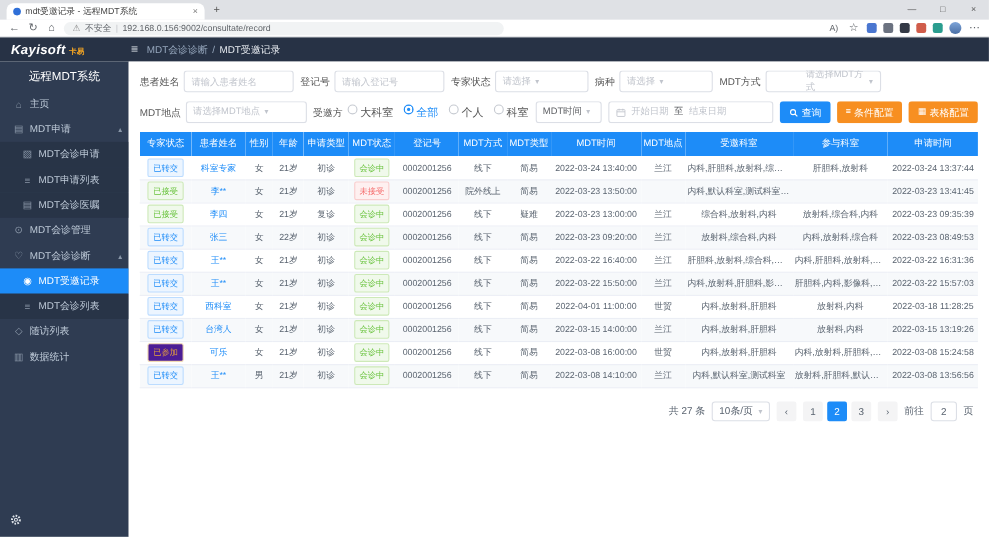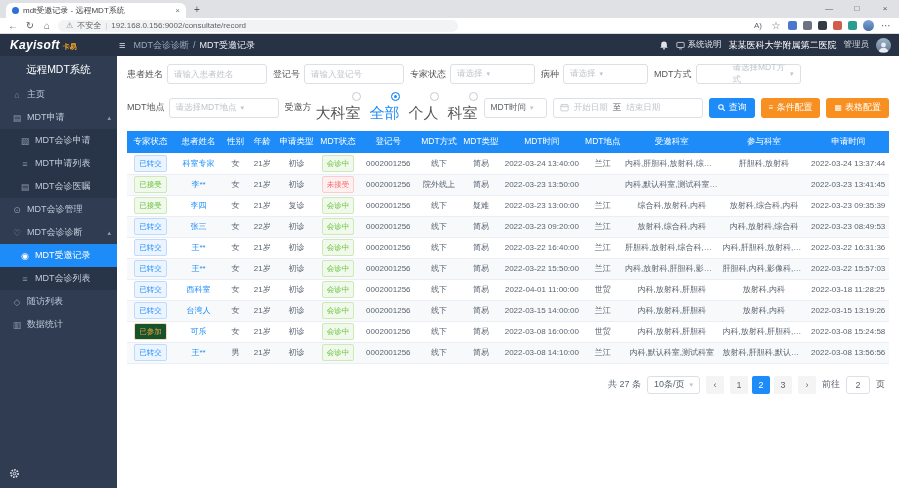--- a/index.html
+++ b/index.html
@@ -62,41 +62,41 @@
   .filter-row{display:flex;align-items:center;gap:6px;margin-bottom:8px;overflow:hidden;flex:none;}
   .f-group{display:flex;align-items:center;gap:4px;flex:none;}
   .f-label{font-size:9px;color:#555;white-space:nowrap;}
   .f-input{height:20px;border:1px solid #dcdfe6;border-radius:3px;padding:0 6px;font-size:8.5px;color:#333;font-family:inherit;outline:none;}
   .f-input::placeholder{color:#c0c4cc;}
   .f-select{height:20px;border:1px solid #dcdfe6;border-radius:3px;display:flex;align-items:center;justify-content:flex-start;gap:4px;padding:0 6px;font-size:8.5px;color:#c0c4cc;background:#fff;cursor:pointer;}
   .f-select.dark{color:#606266;}
   .chev{color:#c0c4cc;font-size:7px;}
   .w100{width:100px;} .w85{width:85px;} .w105{width:105px;padding-left:36px;} .w110{width:110px;} .w66{width:66px;}
   .radio-group{display:flex;align-items:center;gap:9px;flex:none;}
-  .radio{display:flex;align-items:flex-end;gap:3px;font-size:15px;color:#555;cursor:pointer;flex-direction:column;}
+  .radio{display:flex;align-items:flex-start;gap:3px;font-size:10px;color:#555;cursor:pointer;}
   .rdot{width:9px;height:9px;border:1px solid #c6cad1;border-radius:50%;background:#fff;flex:none;}
   .radio.checked .rdot{border-color:#1d8cf8;background:#1d8cf8;box-shadow:inset 0 0 0 2px #fff;}
   .radio.checked .rlabel{color:#1d8cf8;}
   .daterange{height:20px;border:1px solid #dcdfe6;border-radius:3px;display:flex;align-items:center;gap:5px;padding:0 6px;font-size:8.5px;color:#c0c4cc;width:150px;flex:none;}
   .dr-sep{color:#606266;}
   .btn{height:20px;border:none;border-radius:3px;display:flex;align-items:center;gap:3px;padding:0 8px;font-size:9px;color:#fff;cursor:pointer;font-family:inherit;flex:none;}
   .btn-primary{background:#1d8cf8;}
   .btn-warning{background:#f78f21;}
   .bicon{font-size:8px;line-height:1;}
 
   
   .grid{width:100%;border-collapse:collapse;table-layout:fixed;flex:none;}
   .grid th{background:#1d8cf8;color:#fff;font-weight:normal;font-size:8.5px;height:22px;padding:0 2px;white-space:nowrap;overflow:hidden;}
   .grid td{height:21px;text-align:center;color:#5a6470;font-size:8px;border-bottom:1px solid #ebeef5;white-space:nowrap;overflow:hidden;text-overflow:ellipsis;padding:0 2px;}
   .grid tbody tr:nth-child(even){background:#f7f9fb;}
   .plink{color:#1d8cf8;text-decoration:none;cursor:pointer;}
   .tag{display:inline-block;padding:2px 4px;border-radius:2px;font-size:7.5px;line-height:1.5;border:1px solid transparent;}
   .tag-primary{color:#1d8cf8;background:#ecf5ff;border-color:#bcdcff;}
   .tag-success{color:#67c23a;background:#f0f9eb;border-color:#cde9b8;}
-  .tag-warning{color:#e6a23c;background:#14532d;border-color:#f3dbb3;}
+  .tag-warning{color:#e6a23c;background:#4c1d95;border-color:#f3dbb3;}
   .tag-danger{color:#f56c6c;background:#fef0f0;border-color:#f9cdcd;}
 
   
   .pagination{display:flex;align-items:center;justify-content:flex-end;gap:6px;margin-top:12px;font-size:9px;color:#5a6470;padding-right:4px;flex:none;}
   .pg-size{height:18px;border:1px solid #dcdfe6;border-radius:3px;display:flex;align-items:center;gap:5px;padding:0 6px;cursor:pointer;background:#fff;}
   .pg-btn{min-width:18px;height:18px;border:none;background:#f4f4f5;border-radius:2px;font-size:9px;color:#5a6470;display:flex;align-items:center;justify-content:center;cursor:pointer;font-family:inherit;}
   .pg-btn.active{background:#1d8cf8;color:#fff;}
   .pg-pages{display:flex;gap:4px;}
   .pg-jump-input{width:24px;height:18px;border:1px solid #dcdfe6;border-radius:3px;text-align:center;font-size:9px;color:#5a6470;font-family:inherit;outline:none;}
 </style>
@@ -147,43 +147,20 @@
     <div class="app-header">
       <div class="logo-area">
         <span class="logo-text">Kayisoft</span>
         <span class="logo-badge">卡易</span>
       </div>
       <span class="hamburger">≡</span>
       <div class="breadcrumb">
         <span class="crumb-section">MDT会诊诊断</span>
         <span class="crumb-sep">/</span>
         <span class="crumb-page">MDT受邀记录</span>
-      </div>
-      <div class="header-right">
-        <span style="display:flex">
-          <svg width="10" height="11" viewBox="0 0 16 16">
-              <path fill="#dfe4ea" d="M8 1.5A4.5 4.5 0 0 0 3.5 6v3.2L2.3 11.5h11.4L12.5 9.2V6A4.5 4.5 0 0 0 8 1.5z"></path>
-              <circle cx="8" cy="13" r="1.4" fill="#dfe4ea"></circle>
-            </svg>
-        </span>
-        <span class="sys-help">
-          <svg width="9" height="9" viewBox="0 0 16 16">
-              <rect x="1.5" y="2.5" width="13" height="9" rx="1" fill="none" stroke="#dfe4ea" stroke-width="1.4"></rect>
-              <path d="M5.5 14h5" stroke="#dfe4ea" stroke-width="1.4"></path>
-            </svg>
-          <span>系统说明</span>
-        </span>
-        <span class="hospital">某某医科大学附属第二医院</span>
-        <span class="role">管理员</span>
-        <span class="avatar">
-          <svg width="13" height="13" viewBox="0 0 16 16">
-              <circle cx="8" cy="6" r="3" fill="#e8edf3"></circle>
-              <path d="M2 15.5a6 6 0 0 1 12 0z" fill="#e8edf3"></path>
-            </svg>
-        </span>
       </div>
     </div>
 
     <div class="app-body">
 
       <div class="sidebar">
         <div class="sidebar-title">远程MDT系统</div>
         <div class="menu" id="sidebar-menu">
             <div class="menu-item">
               <span class="mi-icon">⌂</span>

